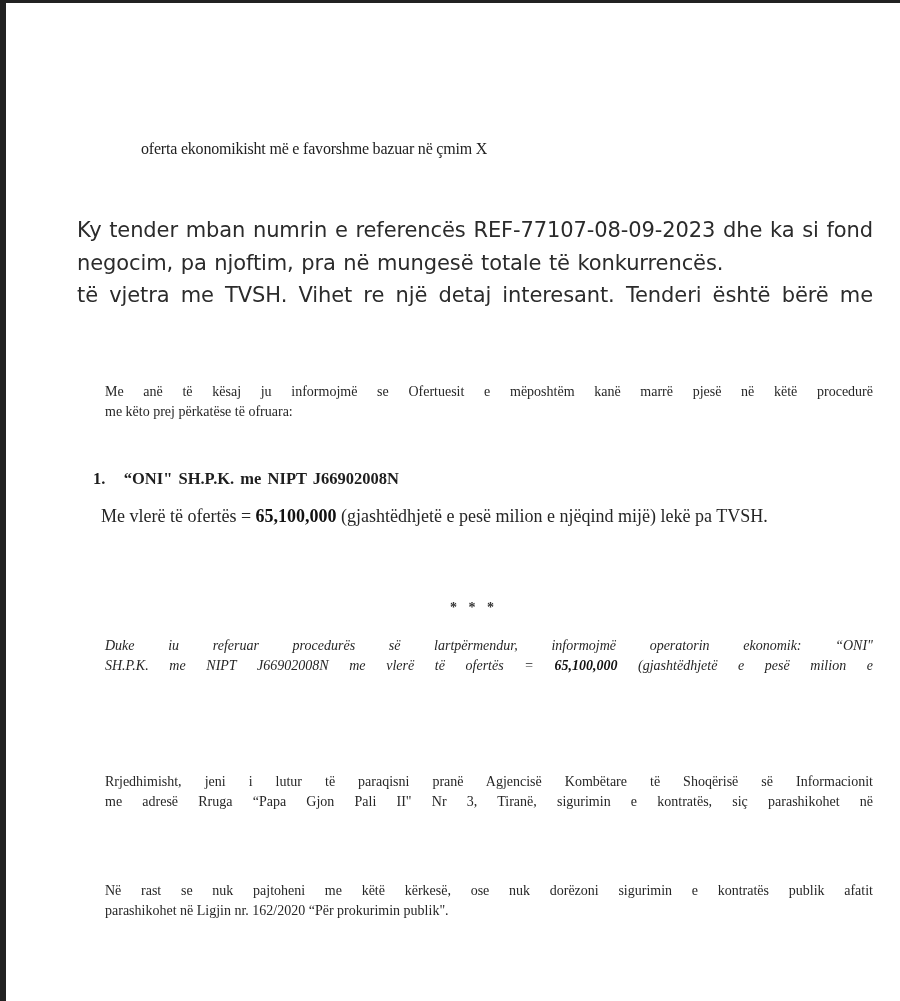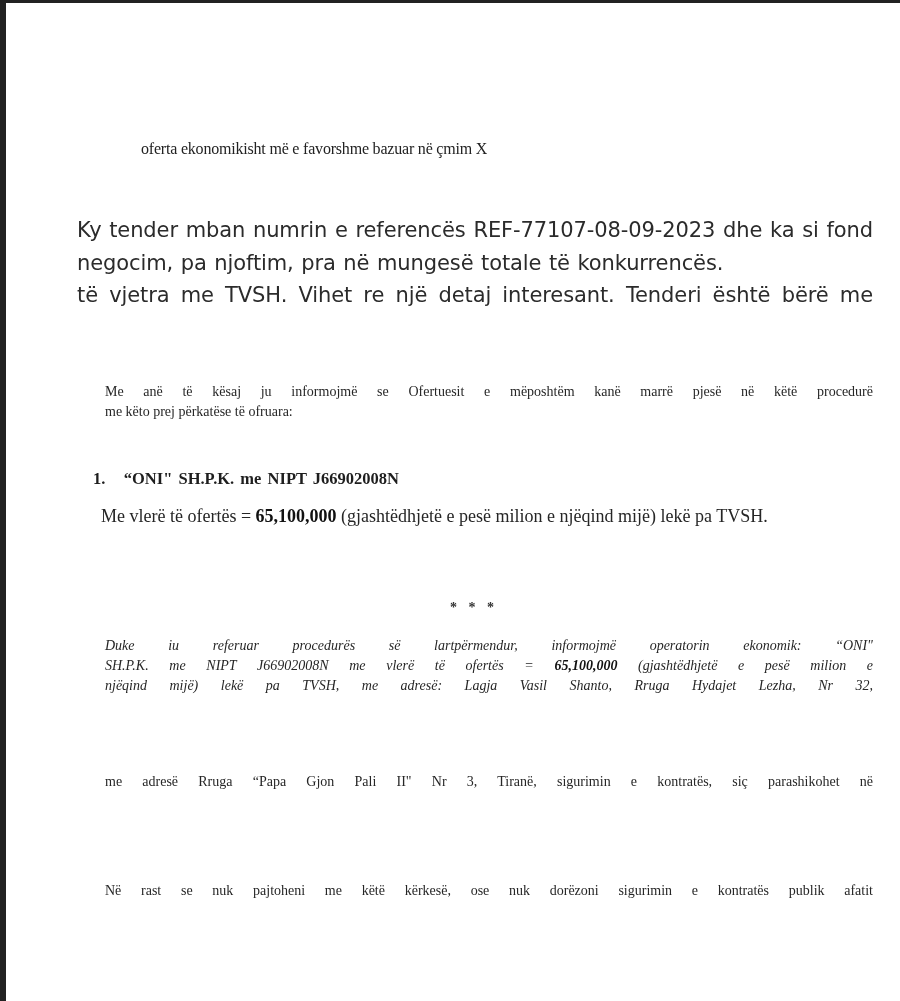--- a/index.html
+++ b/index.html
@@ -56,22 +56,23 @@
   <span>“ONI"  SH.P.K.  me NIPT J66902008N</span>
 </p>
 
 <p class="abs offer"><span>Me vlerë të ofertës = </span><b>65,100,000</b><span> (gjashtëdhjetë e pesë milion e njëqind mijë) lekë pa TVSH.</span></p>
 
 <p class="abs stars">* * *</p>
 
 <div class="abs serif-p p2">
   <span class="line">Duke iu referuar procedurës së lartpërmendur, informojmë operatorin ekonomik: “ONI"</span>
   <span class="line"><span>SH.P.K.  me NIPT J66902008N me vlerë të ofertës = </span><b>65,100,000</b><span> (gjashtëdhjetë e pesë milion e</span></span>
-  <span class="line">njëqind mijë)  lekë pa TVSH, me adresë: Lagja Vasil Shanto, Rruga Hydajet Lezha, Nr 32,</span>
 </div>
 
 <div class="abs serif-p p3">
+  <span class="line">Rrjedhimisht, jeni i lutur të paraqisni pranë Agjencisë Kombëtare të Shoqërisë së Informacionit</span>
   <span class="line">me adresë Rruga “Papa Gjon Pali II"  Nr 3, Tiranë, sigurimin e kontratës, siç parashikohet në</span>
 </div>
 
 <div class="abs serif-p p4">
   <span class="line">Në rast se nuk pajtoheni me këtë kërkesë, ose nuk dorëzoni sigurimin e kontratës publik afatit</span>
+  <span class="line last">parashikohet në Ligjin nr. 162/2020 “Për prokurimin publik".</span>
 </div>
 
 </body></html>

